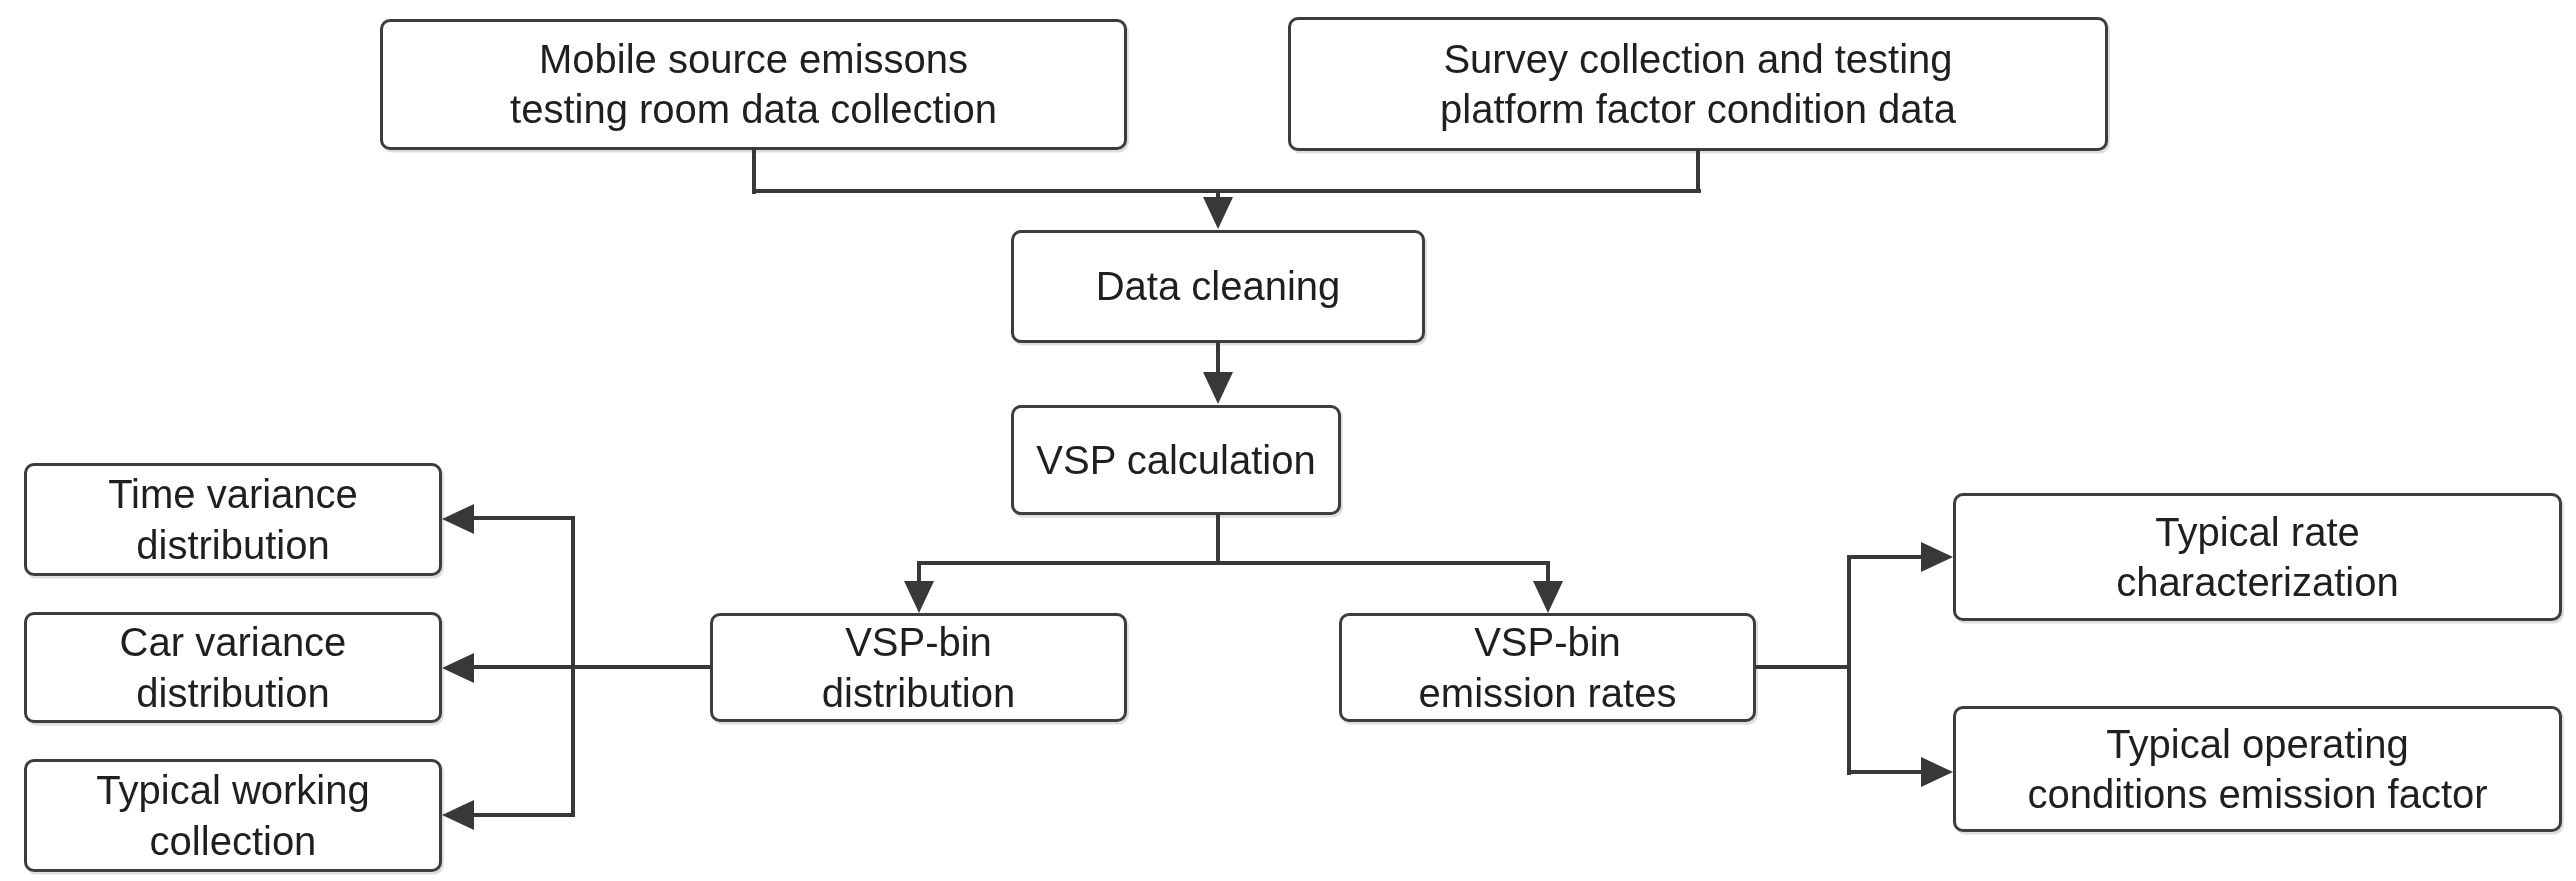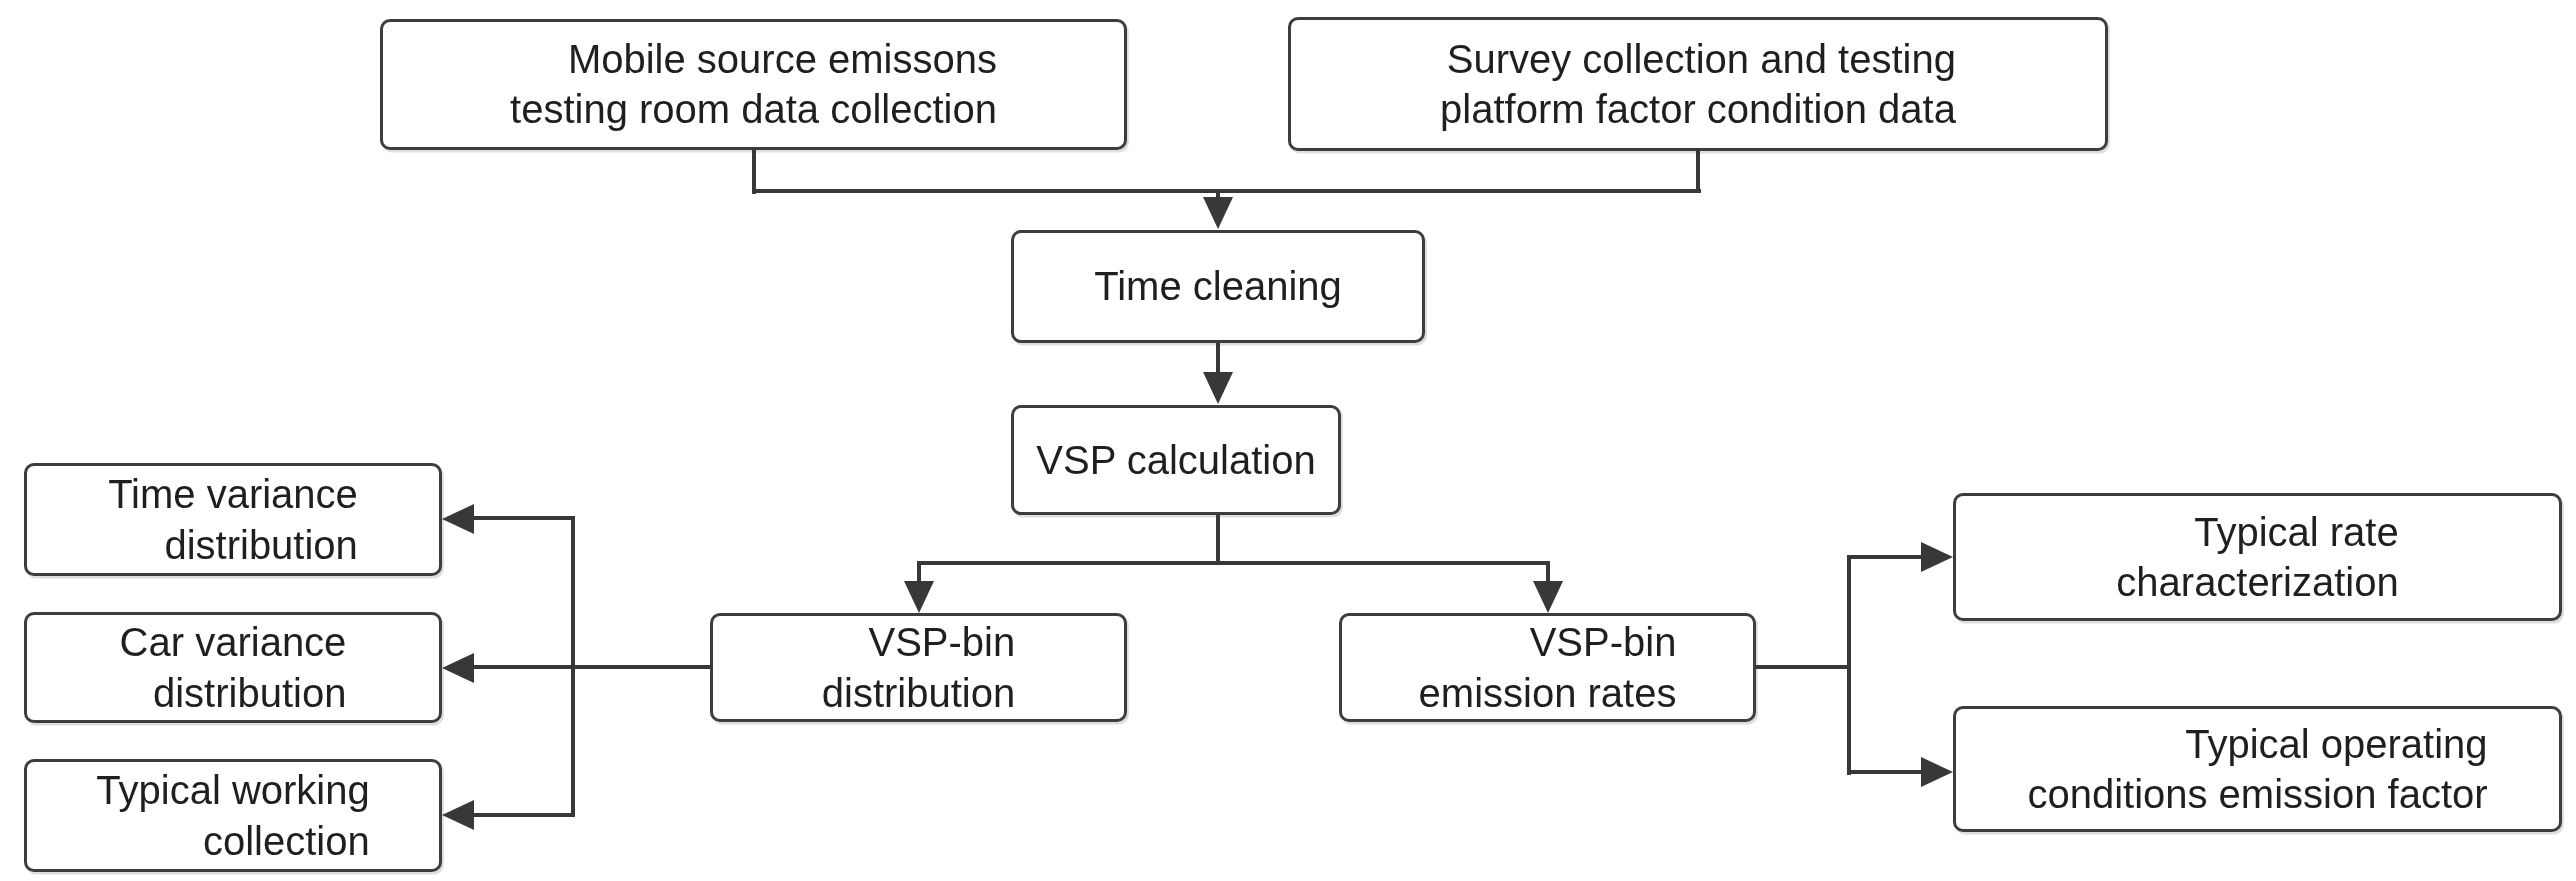--- a/index.html
+++ b/index.html
@@ -13,21 +13,21 @@
   }
   .node {
     position: absolute;
     box-sizing: border-box;
     background: var(--box-fill, #ffffff);
     border: 3.7px solid var(--box-border, #3d3d3d);
     border-radius: 10px;
     display: flex;
     align-items: center;
     justify-content: center;
-    text-align: right;
+    text-align: center;
     box-shadow: 1.9px 2.5px 0 rgba(70,70,70,0.18);
   }
   .node .label {
     white-space: pre-line;
     font-size: 40px;
     line-height: 1.26;
     color: var(--text, #1f1f1f);
   }
   .hline, .vline { position: absolute; background: var(--connector, #383838); }
   .hline { height: 4.4px; }
@@ -46,21 +46,21 @@
     <span class="label">Mobile source emissons
 testing room data collection</span>
   </div>
 
   <div class="node" style="left:1288px;top:17.4px;width:820px;height:134px">
     <span class="label">Survey collection and testing
 platform factor condition data</span>
   </div>
 
   <div class="node" style="left:1011px;top:230px;width:414px;height:113px">
-    <span class="label">Time cleaning</span>
+    <span class="label">Data cleaning</span>
   </div>
 
   <div class="node" style="left:1011px;top:405px;width:330px;height:110px">
     <span class="label">VSP calculation</span>
   </div>
 
   <div class="node" style="left:710px;top:613px;width:417px;height:109px">
     <span class="label">VSP-bin
 distribution</span>
   </div>

